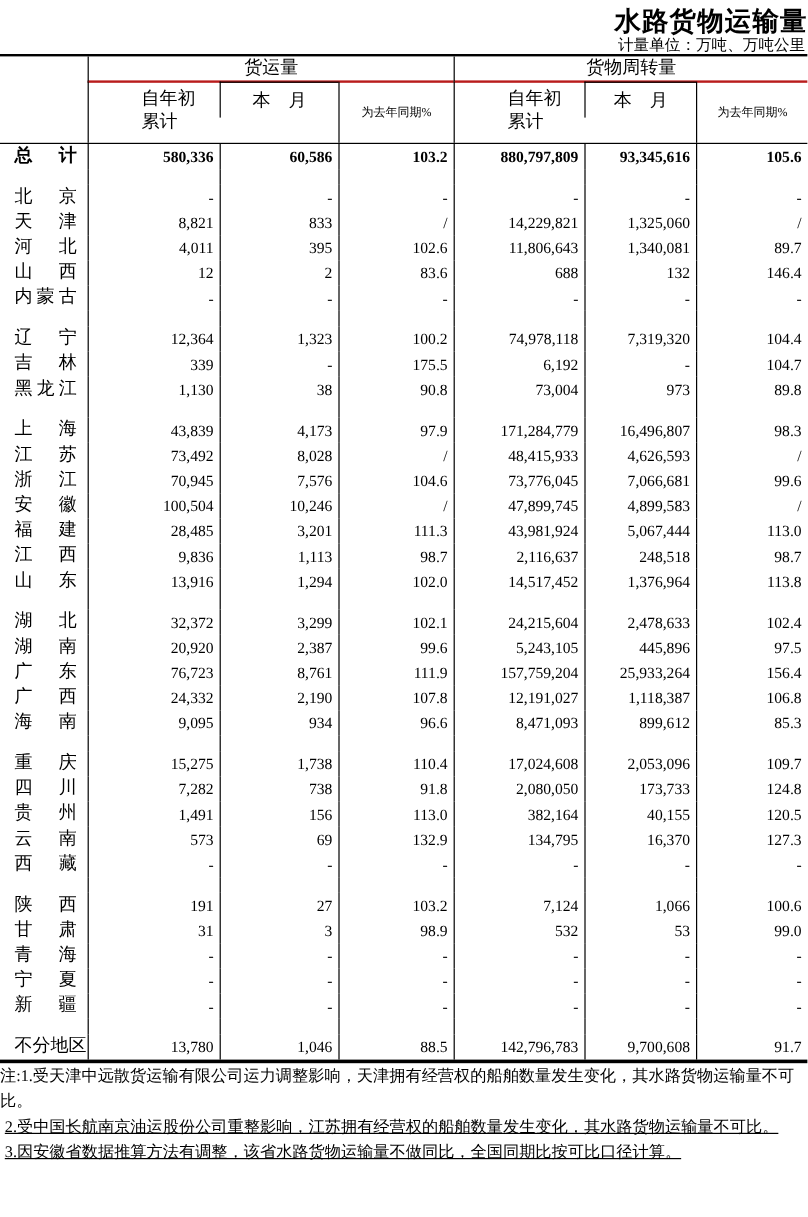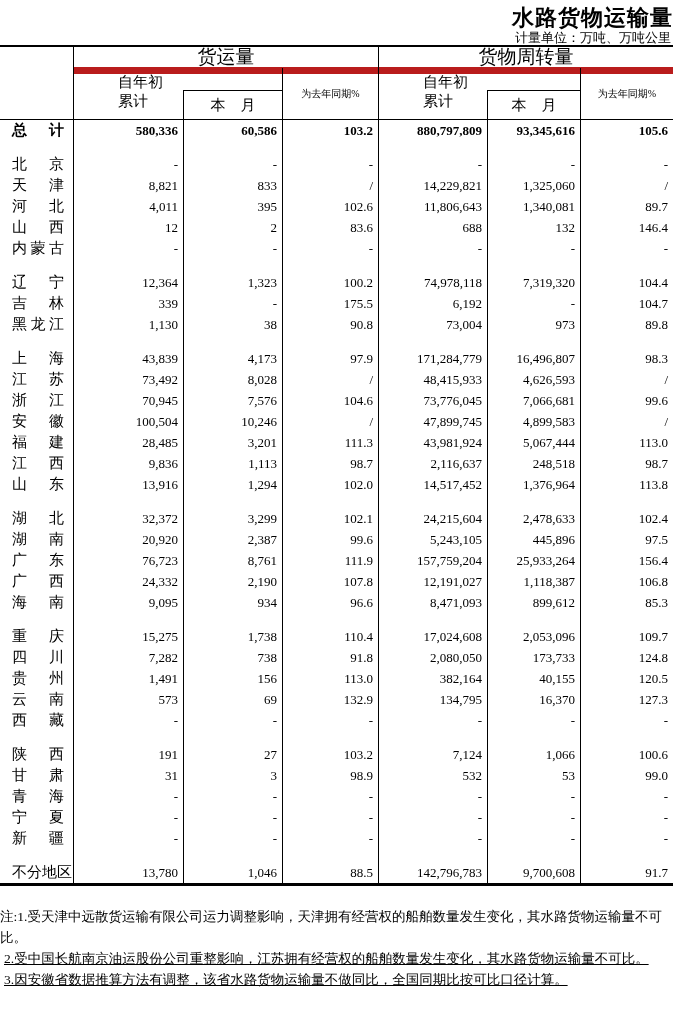--- a/index.html
+++ b/index.html
@@ -18,54 +18,54 @@
   .stat-table {
     width:673px; border-top:2px solid #000; border-bottom:3px solid #000;
   }
   .grid {
     display:grid;
     grid-template-columns:73px 110px 99px 96px 109px 93px 93px;
   }
   
   .hdr1 { height:21px; }
   .hdr1 .h-group {
-    border-left:1px solid #000; border-bottom:7px solid #b91c1c;
-    text-align:center; font-size:19px; line-height:20px;
+    border-left:1px solid #000; border-bottom:2px solid #b91c1c;
+    text-align:center; font-size:15px; line-height:20px;
   }
   .hdr1 .h-group.g1 { grid-column:2 / span 3; }
   .hdr1 .h-group.g2 { grid-column:5 / span 3; }
   .hdr2 { height:52px; border-bottom:1px solid #000; }
   .h-cum {
     border-left:1px solid #000; padding:5px 0 6px 44px; font-size:15px;
     display:flex; flex-direction:column; justify-content:flex-start;
   }
   .h-monthwrap { position:relative; }
   .h-monthbox {
-    margin-top:22px; height:30px; border-top:1px solid #000; border-left:1px solid #000;
+    height:30px; border-top:1px solid #000; border-left:1px solid #000;
     display:flex; align-items:center; justify-content:center; font-size:15px;
   }
   .h-yoy {
     border-left:1px solid #000; display:flex; align-items:center; justify-content:center;
     font-size:10px;
   }
   
   .row { height:21px; }
   .row.spacer { height:13px; }
   .c-region { padding-left:12px; font-size:15px; line-height:21px; }
   .region-name {
     display:inline-block; width:52px; white-space:nowrap;
     text-align:justify; text-align-last:justify;
   }
   .c-num {
     border-left:1px solid #000; text-align:right; padding-right:5px;
     font-size:13px; line-height:21px; overflow:visible; white-space:nowrap;
   }
   .row.bold .c-num, .row.bold .c-region { font-weight:bold; }
   
-  .notes { margin-top:20px; font-size:13.5px; line-height:21px; }
+  .notes { margin-top:0; font-size:13.5px; line-height:21px; }
   .note { width:673px; }
   .note.indent { padding-left:4px;text-decoration:underline; }
 </style>
 </head>
 <body>
 
 <div class="page-title">水路货物运输量</div>
 <div class="unit-note">计量单位：万吨、万吨公里</div>
 
 <div class="stat-table">

